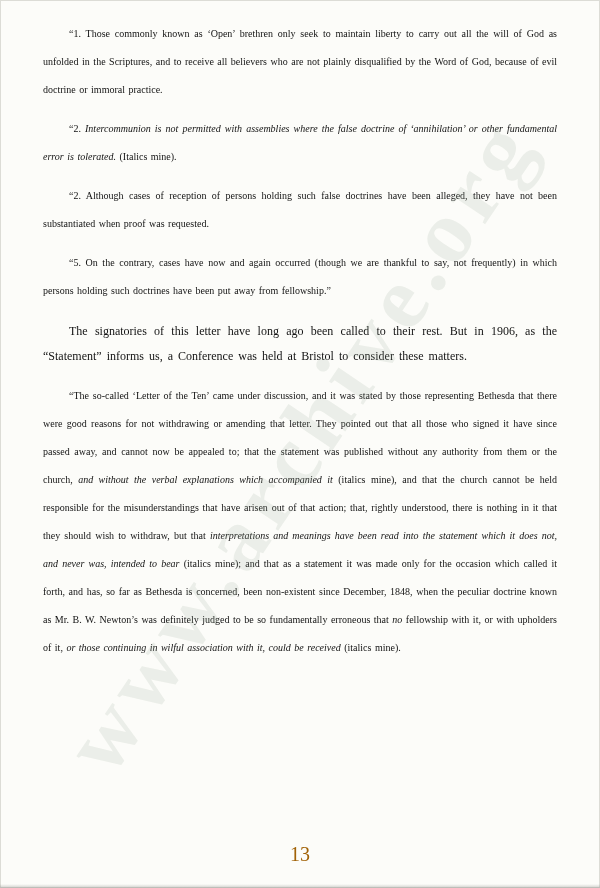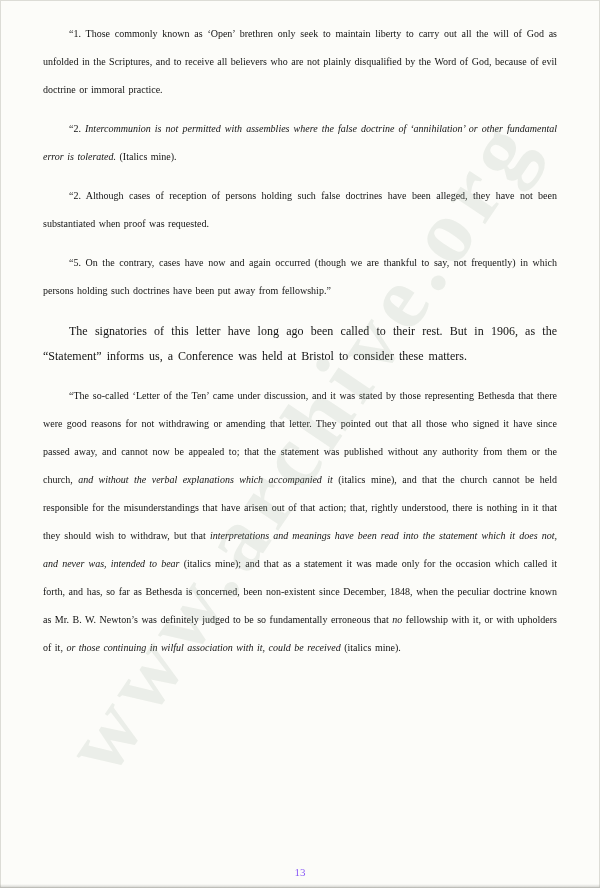--- a/index.html
+++ b/index.html
@@ -37,26 +37,26 @@
     line-height: 25px;
     margin-top: 14px;
     margin-bottom: 13px;
     word-spacing: 2px;
   }
   .it {
     font-style: italic;
   }
   .page-number {
     position: absolute;
-    bottom: 10px;
+    bottom: 22px;
     left: 0;
     width: 100%;
     text-align: center;
-    font-size: 11px;
-    color: #8b5cf6;
+    font-size: 20px;
+    color: #a16207;
   }
   .watermark {
     position: absolute;
     top: 50%;
     left: 50%;
     transform: translate(-50%, -50%) rotate(-56deg);
     font-size: 90px;
     font-weight: bold;
     letter-spacing: 8px;
     white-space: nowrap;

